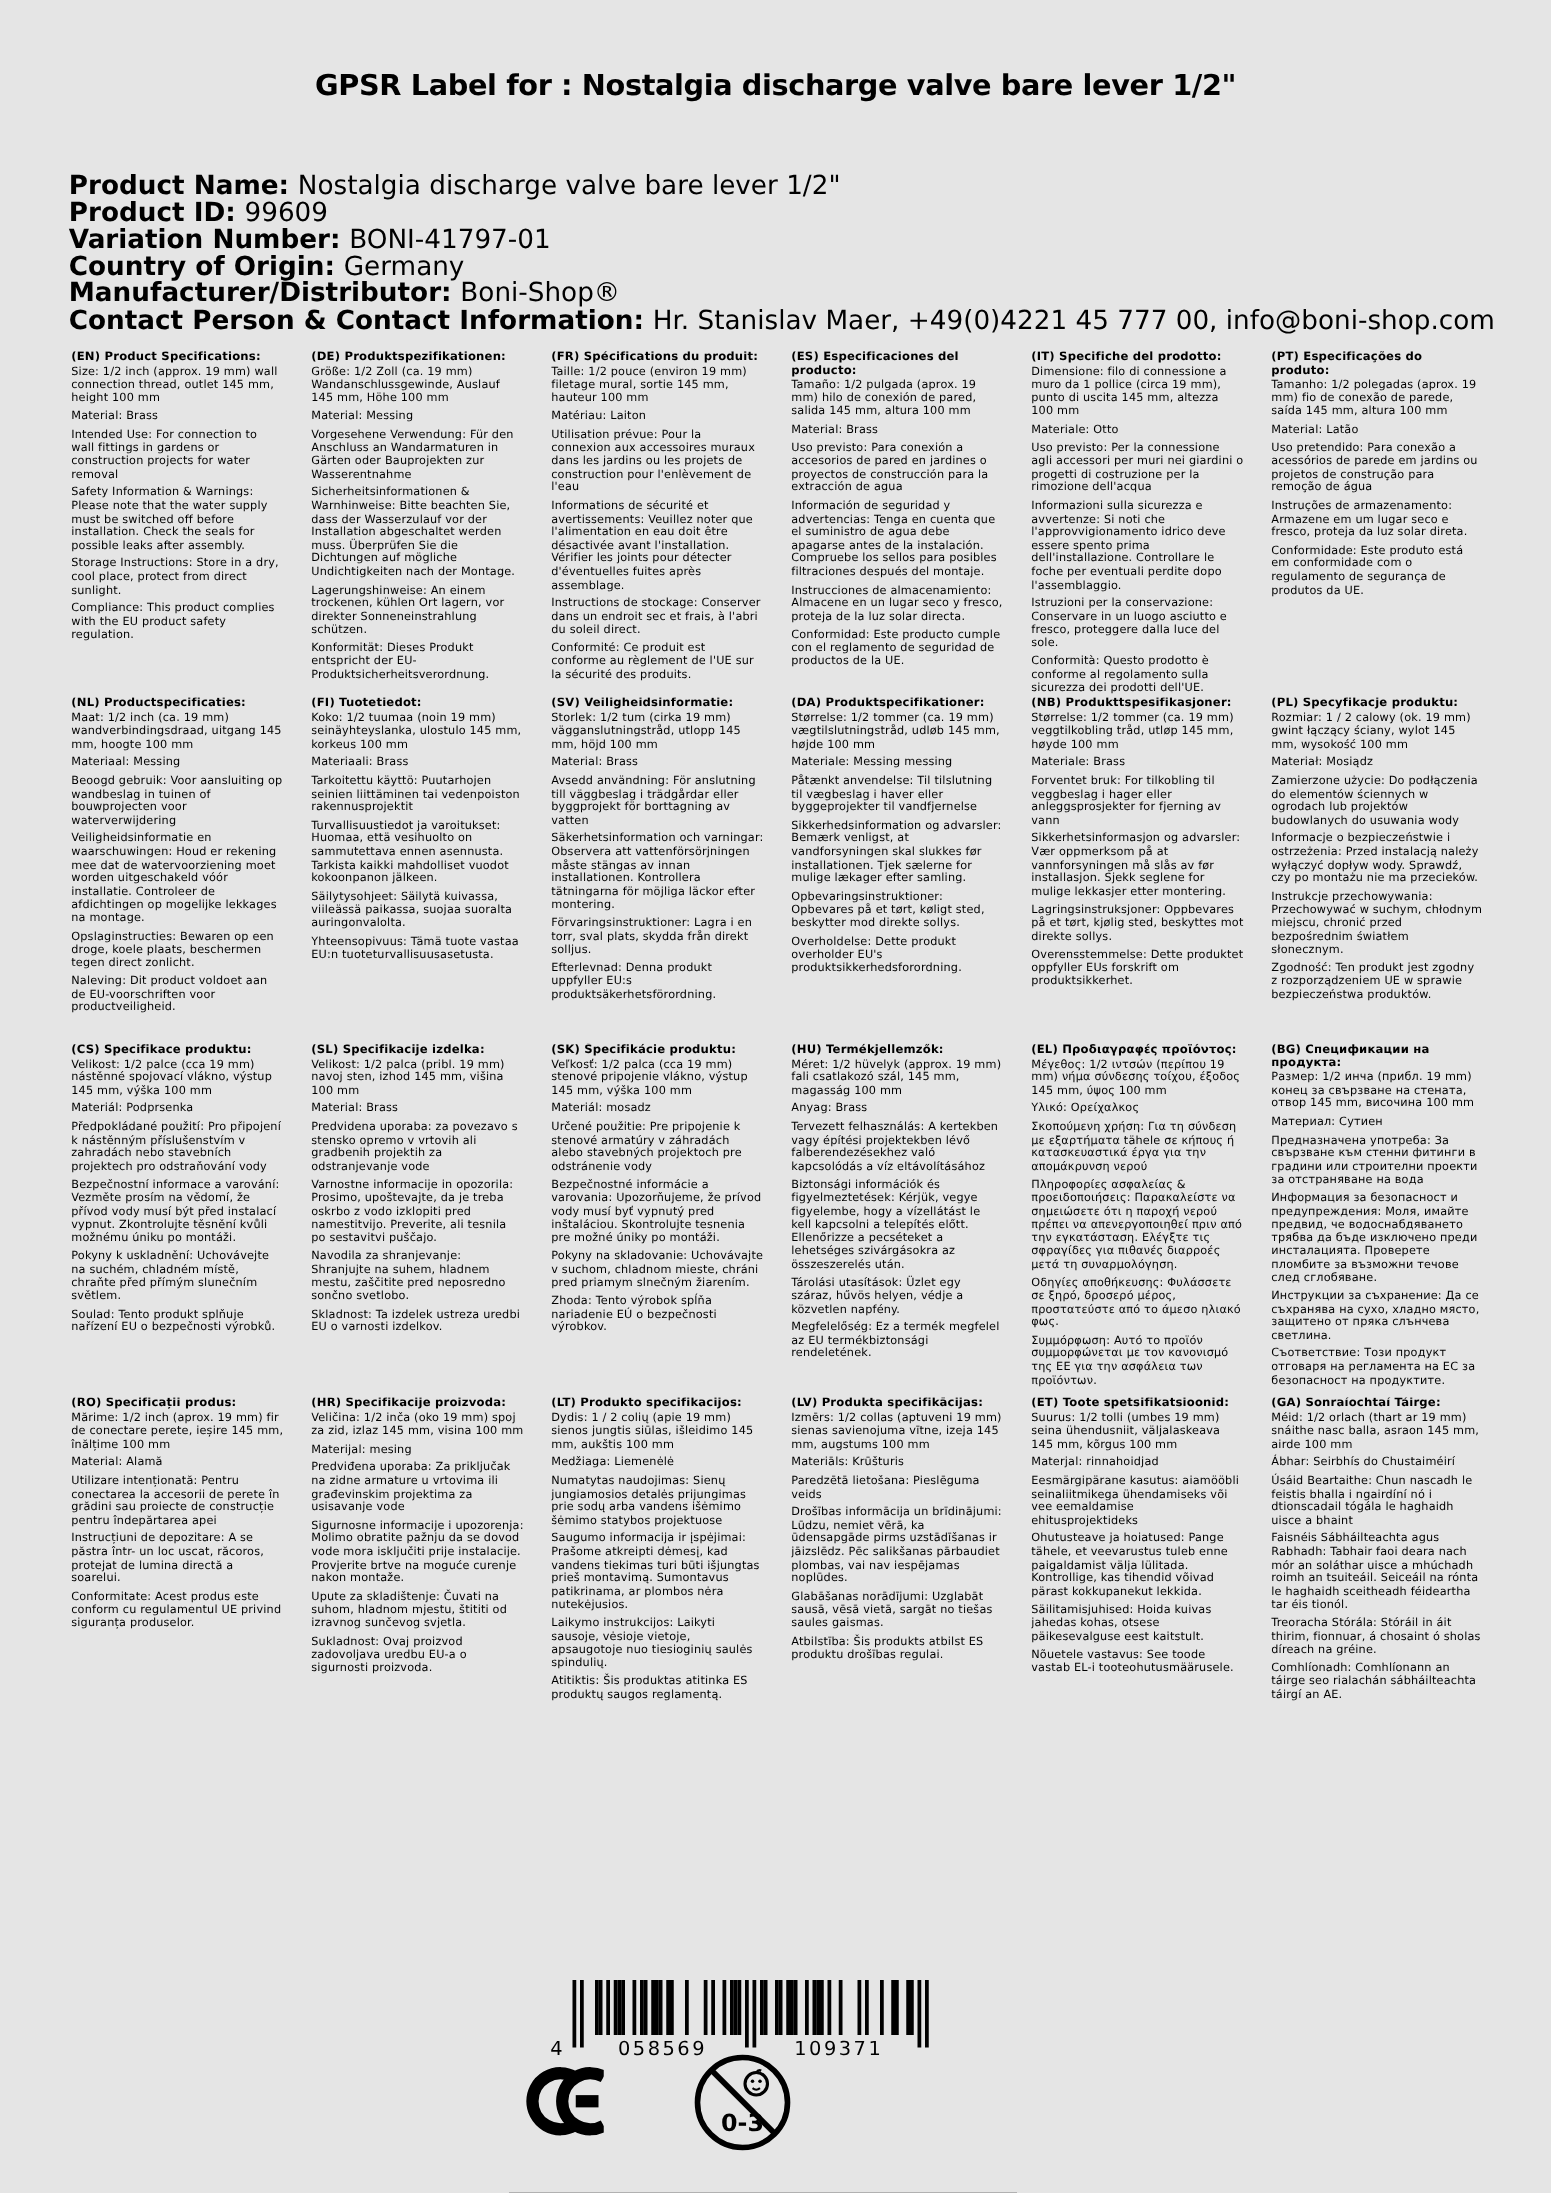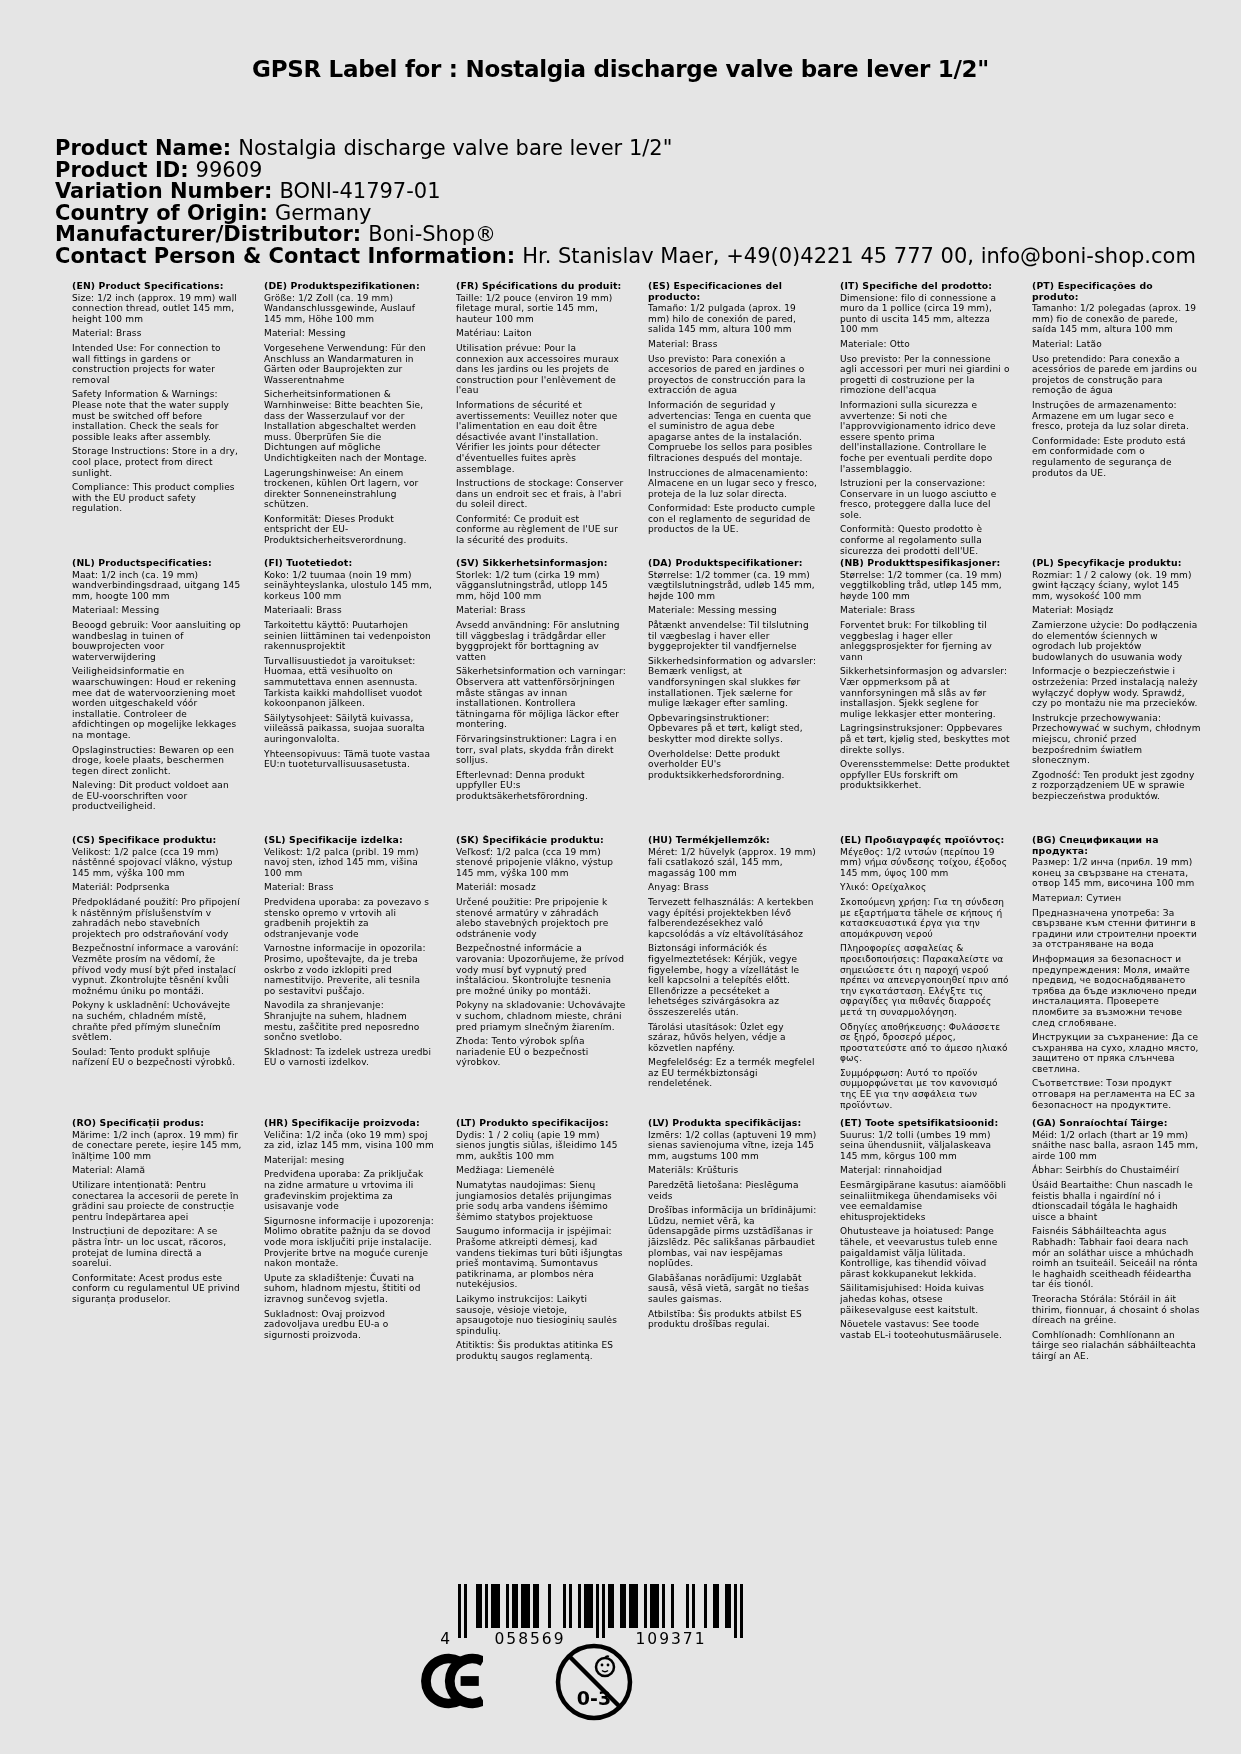--- a/index.html
+++ b/index.html
@@ -3,21 +3,21 @@
 <meta charset="utf-8">
 <style>
   html,body{margin:0;padding:0;background:#888;}
   .page{position:relative;width:1241px;height:1754px;background:#e5e5e5;
         font-family:"DejaVu Sans","Liberation Sans",sans-serif;color:#000;overflow:hidden;}
   .title{position:absolute;top:56px;left:0;width:100%;text-align:center;
          font-size:23px;font-weight:700;letter-spacing:-0.3px;}
   .info{position:absolute;left:55px;top:138px;font-size:21px;line-height:21.5px;}
   .info-row .lbl{font-weight:700;}
   .info-row .val{margin-left:7px;}
-  .grid{position:absolute;left:72px;top:281px;width:1131px;
+  .grid{position:absolute;left:57px;top:281px;width:1131px;
         display:grid;grid-template-columns:repeat(6,170px);column-gap:22px;
         grid-template-rows:277px 277px 283px 350px;align-items:start;}
   .blk{font-size:9px;line-height:10.6px;letter-spacing:0.15px;overflow:hidden;max-height:100%;}
   .blk-h{font-weight:700;font-size:9.3px;margin:0 0 1px 0;}
   .blk p{margin:0 0 4px 0;}
   .barcode{position:absolute;left:428px;top:1584px;}
   .ce{position:absolute;left:413px;top:1650px;}
   .age{position:absolute;left:553px;top:1641px;}
   svg{display:block;}
 </style>
@@ -103,21 +103,21 @@
       <div class="blk">
         <div class="blk-h">(FI) Tuotetiedot:</div>
         <p>Koko: 1/2 tuumaa (noin 19 mm) seinäyhteyslanka, ulostulo 145 mm, korkeus 100 mm</p>
         <p>Materiaali: Brass</p>
         <p>Tarkoitettu käyttö: Puutarhojen seinien liittäminen tai vedenpoiston rakennusprojektit</p>
         <p>Turvallisuustiedot ja varoitukset: Huomaa, että vesihuolto on sammutettava ennen asennusta. Tarkista kaikki mahdolliset vuodot kokoonpanon jälkeen.</p>
         <p>Säilytysohjeet: Säilytä kuivassa, viileässä paikassa, suojaa suoralta auringonvalolta.</p>
         <p>Yhteensopivuus: Tämä tuote vastaa EU:n tuoteturvallisuusasetusta.</p>
       </div>
       <div class="blk">
-        <div class="blk-h">(SV) Sikkerhetsinformasjon:</div>
+        <div class="blk-h">(SV) Veiligheidsinformatie:</div>
         <p>Storlek: 1/2 tum (cirka 19 mm) vägganslutningstråd, utlopp 145 mm, höjd 100 mm</p>
         <p>Material: Brass</p>
         <p>Avsedd användning: För anslutning till väggbeslag i trädgårdar eller byggprojekt för borttagning av vatten</p>
         <p>Säkerhetsinformation och varningar: Observera att vattenförsörjningen måste stängas av innan installationen. Kontrollera tätningarna för möjliga läckor efter montering.</p>
         <p>Förvaringsinstruktioner: Lagra i en torr, sval plats, skydda från direkt solljus.</p>
         <p>Efterlevnad: Denna produkt uppfyller EU:s produktsäkerhetsförordning.</p>
       </div>
       <div class="blk">
         <div class="blk-h">(DA) Produktspecifikationer:</div>
         <p>Størrelse: 1/2 tommer (ca. 19 mm) vægtilslutningstråd, udløb 145 mm, højde 100 mm</p>

